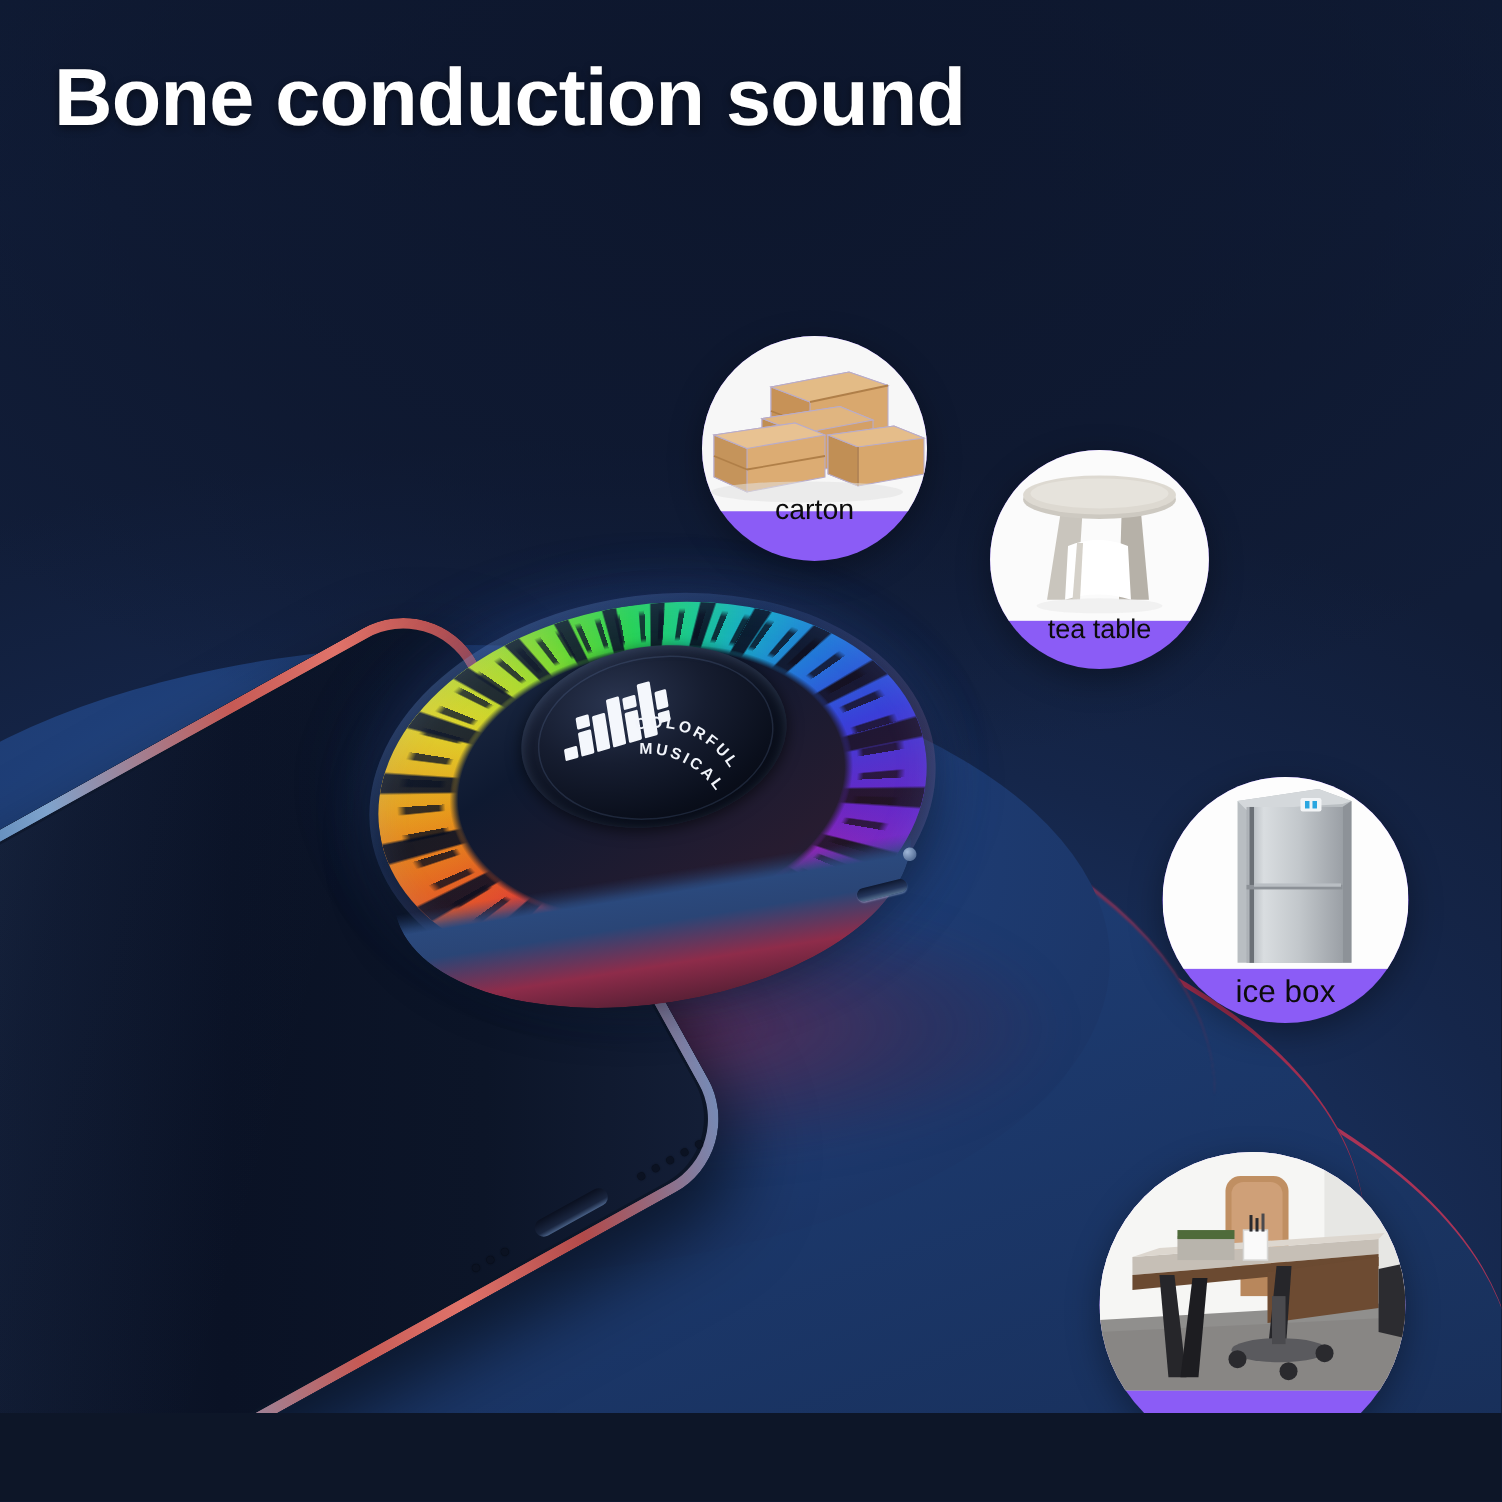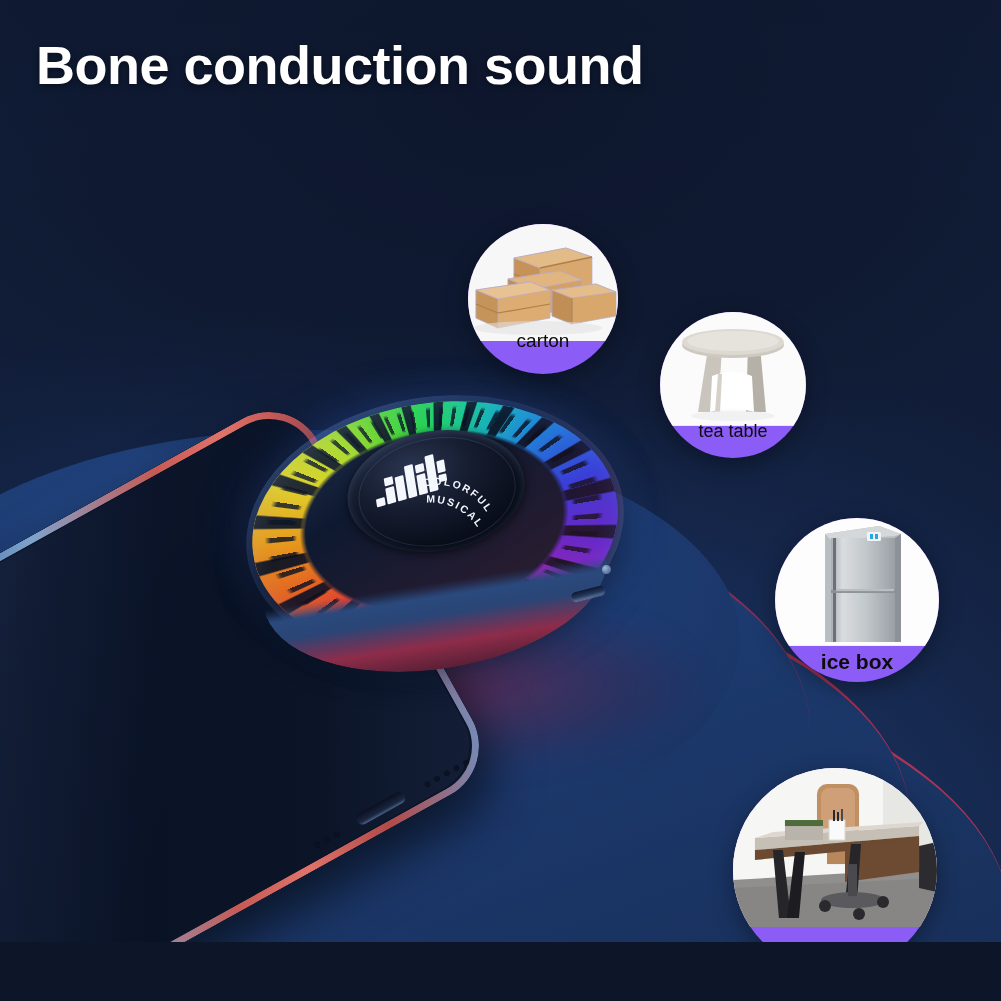--- a/index.html
+++ b/index.html
@@ -360,24 +360,24 @@
     left:0; right:0; bottom: 6%;
     text-align:center;
     color: #0c0c0c;
     font-family: "Liberation Sans", sans-serif;
     font-weight: normal;
     line-height: 1;
   }
 
   #callout-carton { left: 468px; top: 224px; width: 150px; height: 150px; }
   #callout-carton .cap { font-size: 19px; bottom: 16%; }
-  #callout-teatable { left: 660px; top: 312px; width: 146px; height: 146px; }
+  #callout-teatable { left: 660px; top: 300px; width: 146px; height: 146px; }
   #callout-teatable .cap { font-size: 18px; bottom: 12%; }
   #callout-icebox { left: 775px; top: 518px; width: 164px; height: 164px; }
-  #callout-icebox .cap { font-size: 21px; bottom: 6%; font-weight: bold; }
+  #callout-icebox .cap { font-size: 21px; bottom: 6%; font-weight: normal; }
   #callout-desk { left: 733px; top: 768px; width: 204px; height: 204px; }
   #callout-desk .cap { font-size: 22px; bottom: 4%; font-weight: bold; }
 
   .art svg { width:100%; height:100%; display:block; }
 </style>
 </head>
 <body>
 
 <div id="stage">
 

